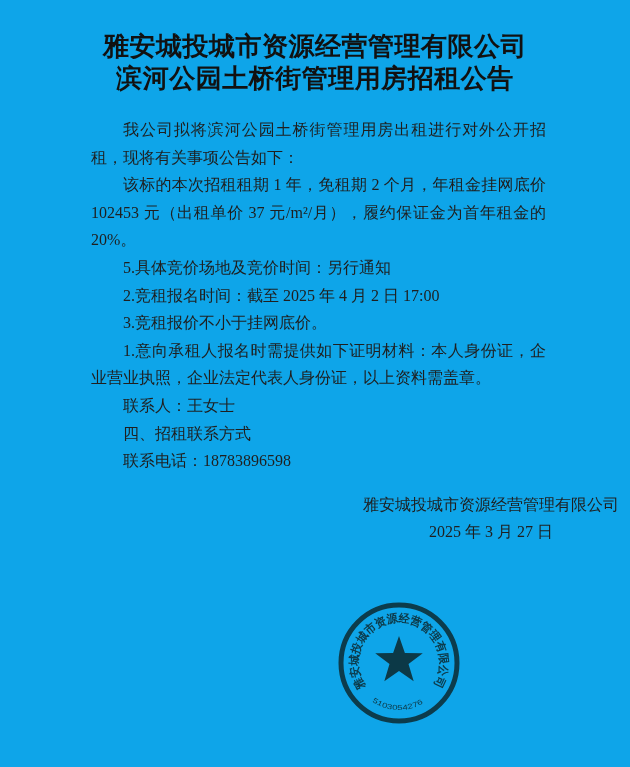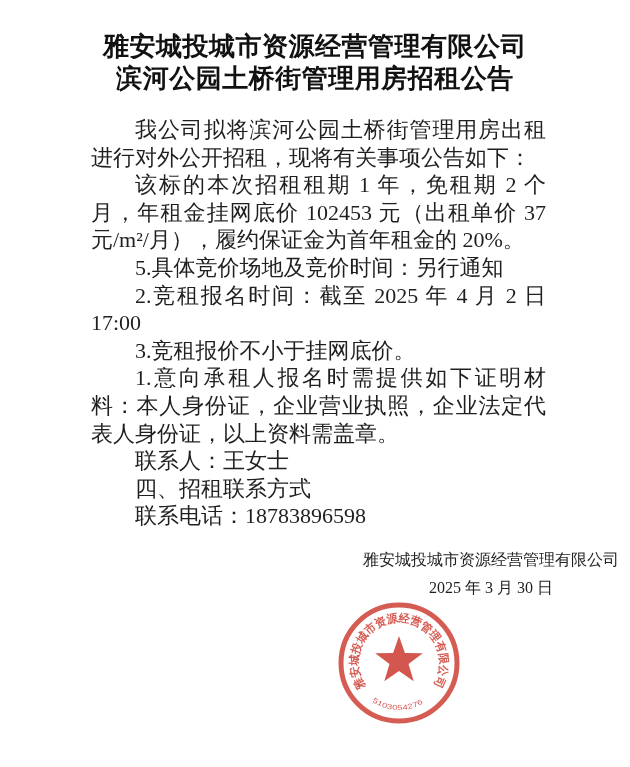--- a/index.html
+++ b/index.html
@@ -5,39 +5,39 @@
   html, body {
     margin: 0;
     padding: 0;
     background: #e8e8e8;
   }
   .page {
     position: relative;
     width: 630px;
     height: 767px;
     margin: 0 auto;
-    background: #ffffff;
+    background: #0ea5e9;
     overflow: hidden;
     font-family: "Liberation Serif", "DejaVu Serif", serif;
     color: #1f1f1f;
   }
   .doc-title {
     padding-top: 31px;
     margin: 0;
     text-align: center;
     font-size: 26px;
     line-height: 32px;
     font-weight: bold;
     color: #111111;
     letter-spacing: 0.5px;
   }
   .doc-title .title-line { display: block; }
   .doc-body {
     margin: 21px 84px 16px 91px;
-    font-size: 22px;
+    font-size: 16px;
     line-height: 27.6px;
     text-align: justify;
   }
   .doc-body p {
     margin: 0;
     padding: 0;
     text-indent: 2em;
   }
   .signature-block {
     width: 262px;
@@ -73,21 +73,21 @@
     <p>2.竞租报名时间：截至 2025 年 4 月 2 日 17:00</p>
     <p>3.竞租报价不小于挂网底价。</p>
     <p>1.意向承租人报名时需提供如下证明材料：本人身份证，企业营业执照，企业法定代表人身份证，以上资料需盖章。</p>
     <p>联系人：王女士</p>
     <p>四、招租联系方式</p>
     <p>联系电话：18783896598</p>
   </div>
 
   <div class="signature-block">
     <div class="sig-company">雅安城投城市资源经营管理有限公司</div>
-    <div class="sig-date">2025 年 3 月 30 日</div>
+    <div class="sig-date">2025 年 3 月 27 日</div>
   </div>
 
   <svg class="seal" width="136" height="136" viewBox="0 0 136 136" aria-hidden="true">
     <defs>
       <path id="sealTextArc" d="M 34.4 91.5 A 41 41 0 1 1 101.6 91.5" fill="none"></path>
       <path id="sealCodeArc" d="M 41 106.5 A 47 47 0 0 0 95 106.5" fill="none"></path>
     </defs>
     <circle cx="68" cy="68" r="58" fill="none" stroke="#d0453b" stroke-width="5"></circle>
     <path d="M68 41 L73.9 57.9 L91.8 58.3 L77.5 69.1 L82.7 86.2 L68 76 L53.3 86.2 L58.5 69.1 L44.2 58.3 L62.1 57.9 Z" fill="#cd3f35"></path>
     <text font-size="11.5" font-weight="bold" fill="#d0453b" font-family="Liberation Serif, DejaVu Serif, serif">

